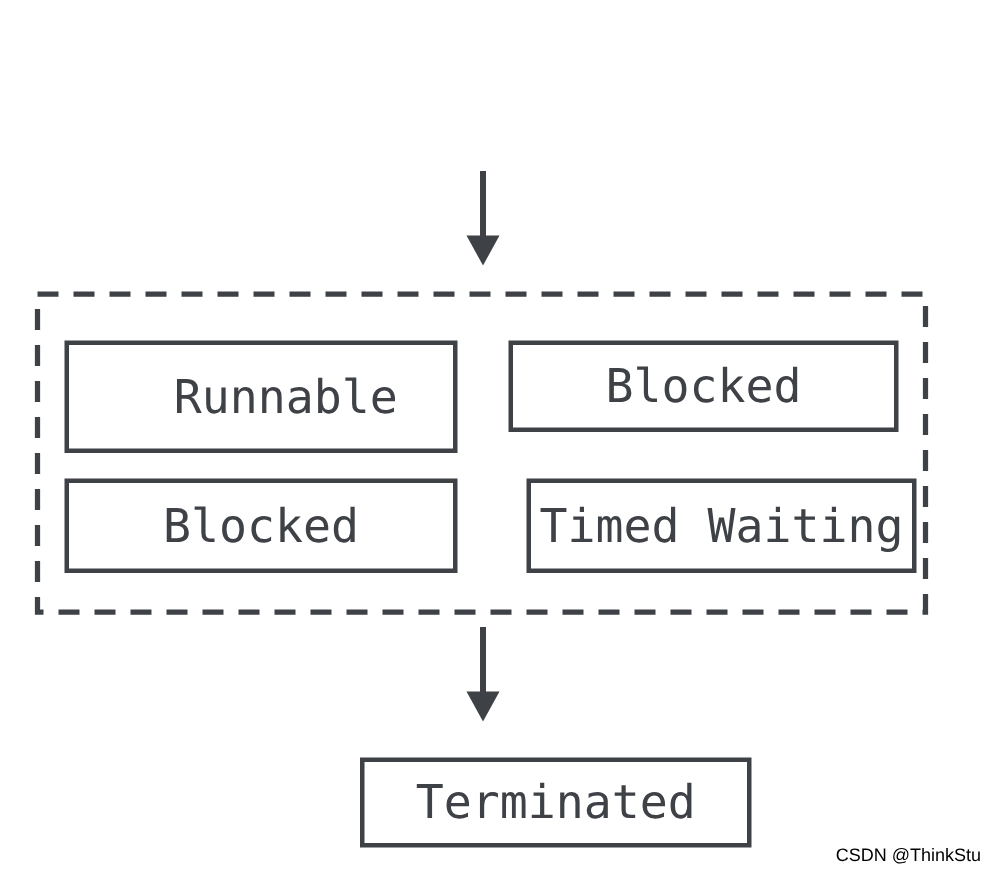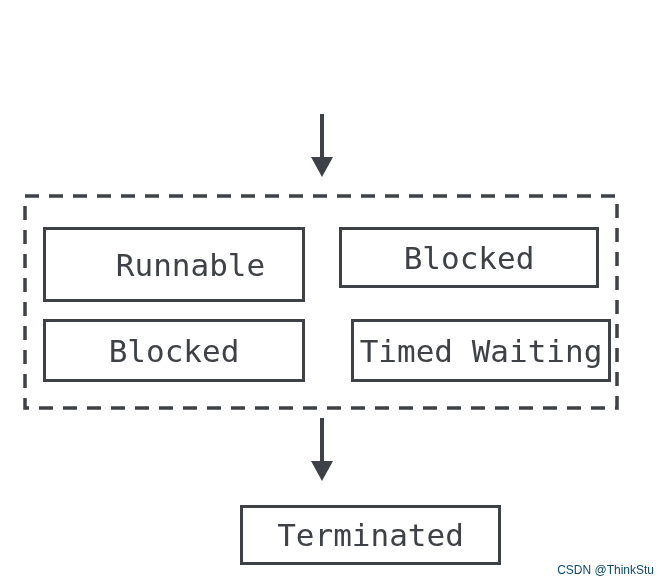--- a/index.html
+++ b/index.html
@@ -49,21 +49,21 @@
   }
   .arrow-1 { left: 309px; top: 114px; }
   .arrow-2 { left: 309px; top: 418px; }
 
   .watermark {
     position: absolute;
     right: 10px;
     bottom: 11px;
     font-family: "Liberation Sans", sans-serif;
     font-size: 12px;
-    color: #0c4a6e;
+    color: #000000;
     user-select: none;
   }
 </style>
 </head>
 <body>
 
 <div class="canvas">
 
 
   <svg class="arrow-svg arrow-1" viewBox="0 0 26 64">

